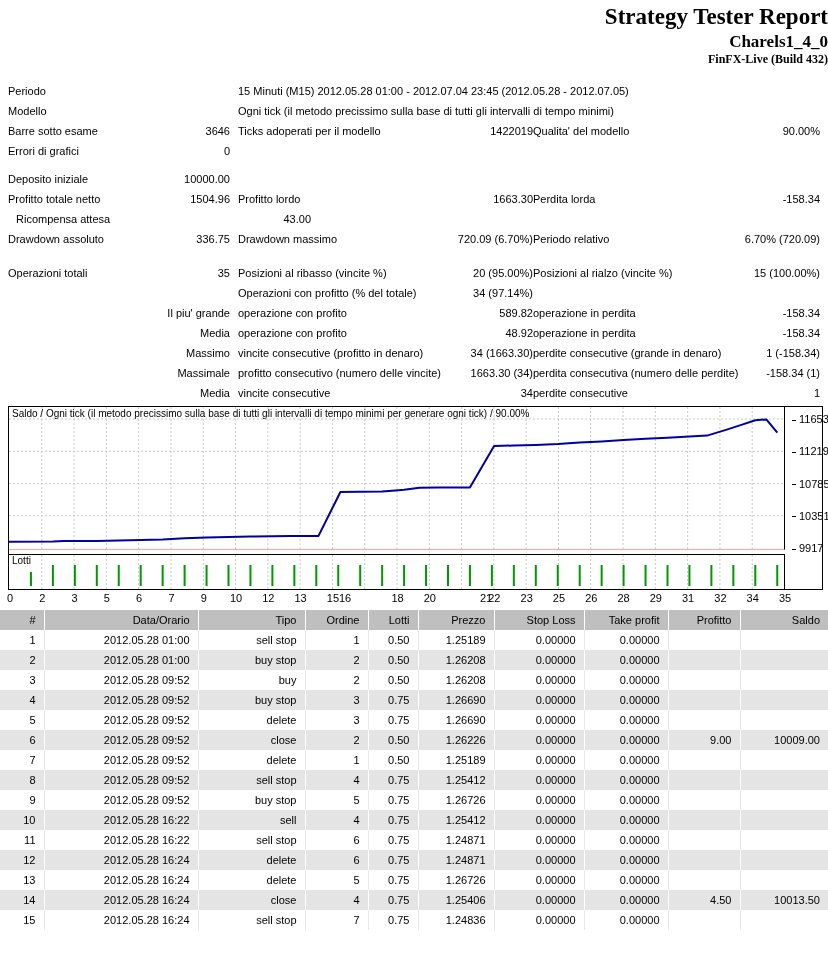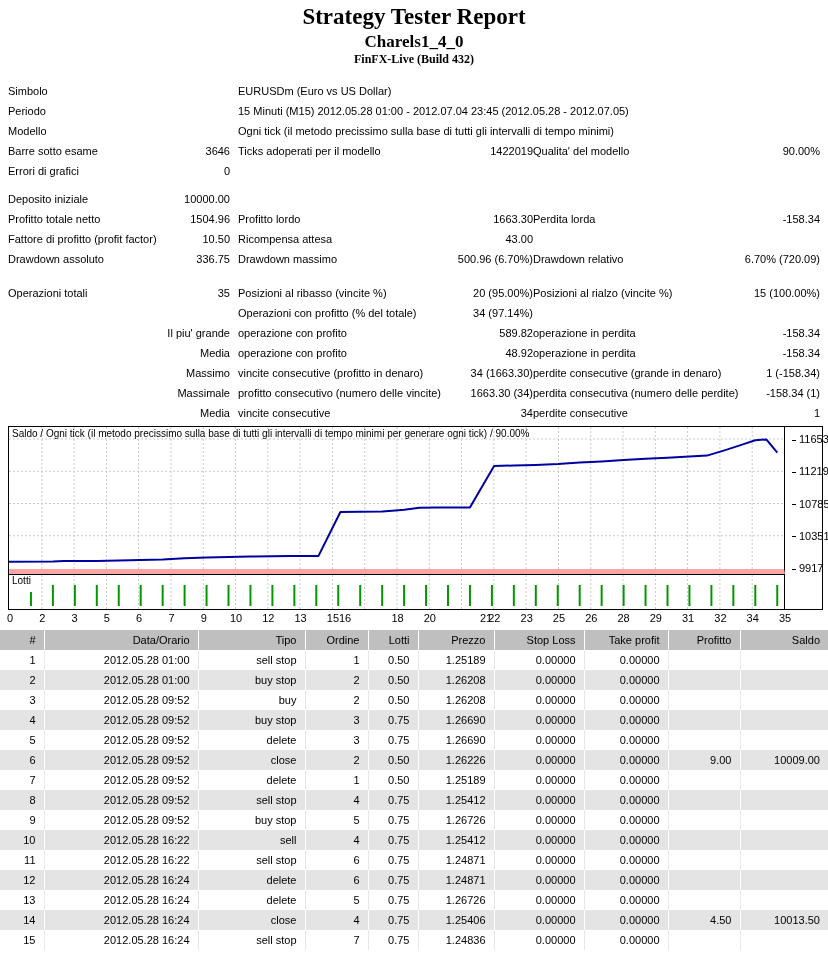--- a/index.html
+++ b/index.html
@@ -1,37 +1,37 @@
 <!DOCTYPE html>
 <html><head>
 <meta charset="utf-8">
 <style>
   html,body{margin:0;padding:0;}
   body{
     width:828px;height:954px;overflow:hidden;background:#fff;color:#000;
     font-family:"Liberation Sans","DejaVu Sans",sans-serif;font-size:11px;
   }
   
-  .titles{text-align:center;font-family:"Liberation Serif","DejaVu Serif",serif;}
+  .titles{text-align:right;font-family:"Liberation Serif","DejaVu Serif",serif;}
   .title-main{font-size:23px;font-weight:bold;margin-top:3px;line-height:28px;}
   .title-sub{font-size:17px;font-weight:bold;line-height:21px;}
   .title-build{font-size:12px;font-weight:bold;line-height:15px;}
   
   .summary{margin-top:14px;}
   .sec-a{margin-bottom:8px;}
   .sec-b{margin-bottom:14px;}
   .srow{display:flex;height:20px;line-height:20px;padding-left:8px;white-space:nowrap;}
   .pair{display:flex;justify-content:space-between;}
   .p1{width:222px;}
   .p2{width:295px;margin-left:8px;}
   .p3{width:287px;margin-left:0;}
   .wide{margin-left:8px;flex:1;text-align:left;}
   
   .chart-wrap{position:relative;margin:3px 0 0 8px;width:813px;height:182px;border:1px solid #000;background:#fff;}
-  .plot{position:absolute;left:0;top:0;width:775px;height:142px;border-right:1px solid #000;border-bottom:5px solid #fca5a5;}
+  .plot{position:absolute;left:0;top:0;width:775px;height:142px;border-right:1px solid #000;border-bottom:1px solid #fca5a5;}
   .plot svg,.lotti svg{display:block;}
   .chart-title{position:absolute;left:3px;top:1px;font-size:10px;white-space:nowrap;z-index:2;}
   .lotti{position:absolute;left:0;top:147px;width:775px;height:34px;border-top:1px solid #000;border-right:1px solid #000;}
   .lotti-label{position:absolute;left:3px;top:0;font-size:10px;z-index:2;}
   .ylab{position:absolute;left:783px;height:16px;line-height:16px;font-size:11px;white-space:nowrap;}
   .ylab .tick{display:inline-block;width:4px;height:1px;background:#000;vertical-align:middle;margin-right:3px;}
   .xlabels{position:relative;margin-left:8px;height:18px;}
   .xlab{position:absolute;top:2px;transform:translateX(-50%);font-size:11px;}
   
   table.trades{width:828px;border-collapse:collapse;table-layout:fixed;margin-top:2px;}
@@ -52,27 +52,20 @@
 <div class="titles">
   <div class="title-main">Strategy Tester Report</div>
   <div class="title-sub">Charels1_4_0</div>
   <div class="title-build">FinFX-Live (Build 432)</div>
 </div>
 
 <div class="summary" id="summary">
     <div class="sec-a">
       <div class="srow">
         <span class="pair p1">
-          <span class="lab">Simbolo</span>
-          <span class="val"></span>
-        </span>
-        <span class="wide">EURUSDm (Euro vs US Dollar)</span>
-      </div>
-      <div class="srow">
-        <span class="pair p1">
           <span class="lab">Periodo</span>
           <span class="val"></span>
         </span>
         <span class="wide">15 Minuti (M15) 2012.05.28 01:00 - 2012.07.04 23:45 (2012.05.28 - 2012.07.05)</span>
       </div>
       <div class="srow">
         <span class="pair p1">
           <span class="lab">Modello</span>
           <span class="val"></span>
         </span>
@@ -130,44 +123,40 @@
         <span class="pair p2">
           <span class="lab">Profitto lordo</span>
           <span class="val">1663.30</span>
         </span>
         <span class="pair p3">
           <span class="lab">Perdita lorda</span>
           <span class="val">-158.34</span>
         </span>
       </div>
       <div class="srow">
-        <span class="pair p1">
-          <span class="lab">Fattore di profitto (profit factor)</span>
-          <span class="val">10.50</span>
-        </span>
         <span class="pair p2">
           <span class="lab">Ricompensa attesa</span>
           <span class="val">43.00</span>
         </span>
         <span class="pair p3">
           <span class="lab"></span>
           <span class="val"></span>
         </span>
       </div>
       <div class="srow">
         <span class="pair p1">
           <span class="lab">Drawdown assoluto</span>
           <span class="val">336.75</span>
         </span>
         <span class="pair p2">
           <span class="lab">Drawdown massimo</span>
-          <span class="val">500.96 (6.70%)</span>
-        </span>
-        <span class="pair p3">
-          <span class="lab">Drawdown relativo</span>
+          <span class="val">720.09 (6.70%)</span>
+        </span>
+        <span class="pair p3">
+          <span class="lab">Periodo relativo</span>
           <span class="val">6.70% (720.09)</span>
         </span>
       </div>
     </div>
     <div class="sec-c">
       <div class="srow">
         <span class="pair p1">
           <span class="lab">Operazioni totali</span>
           <span class="val">35</span>
         </span>

